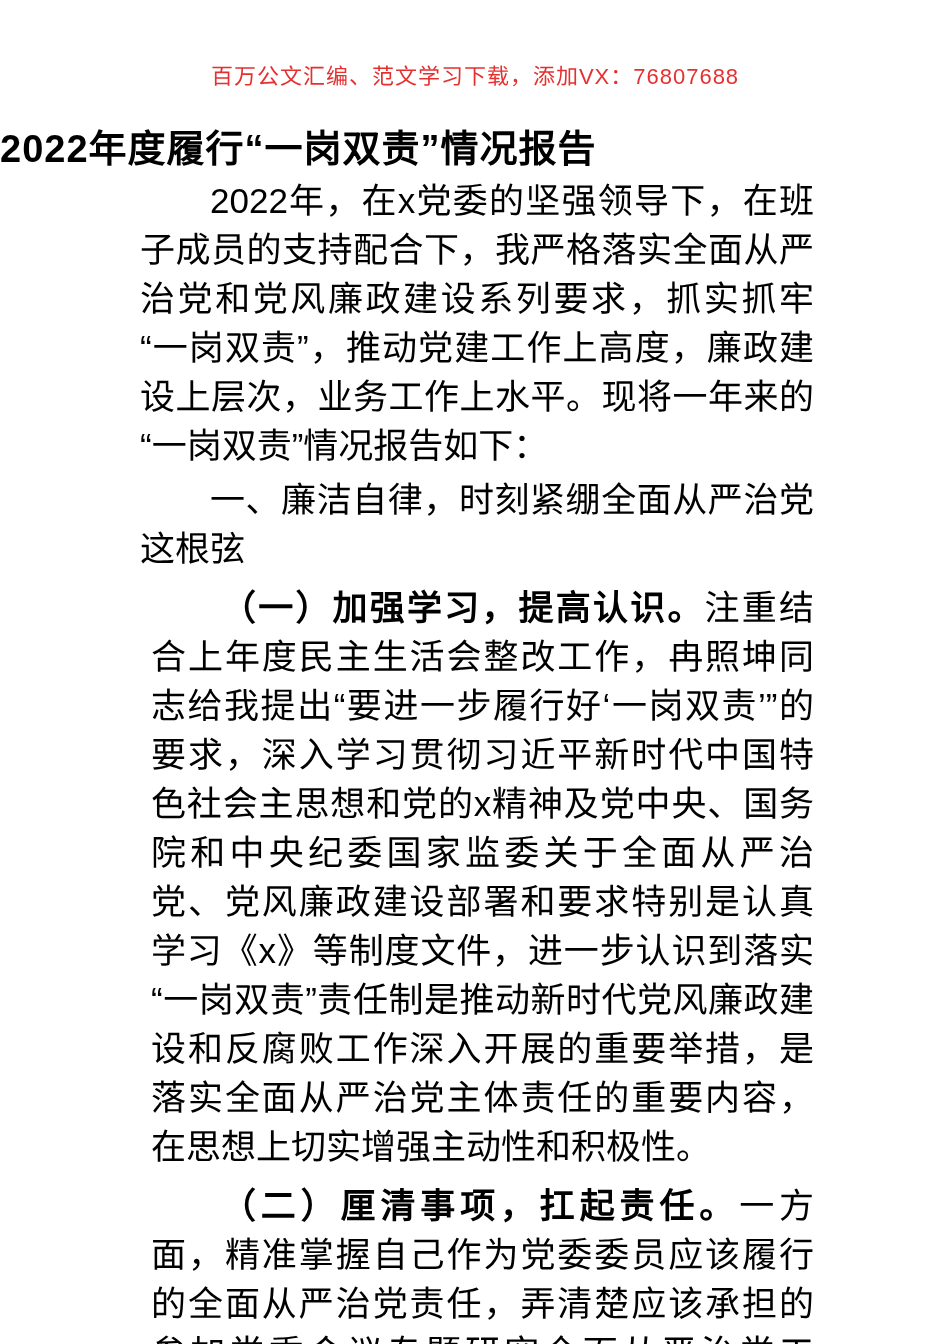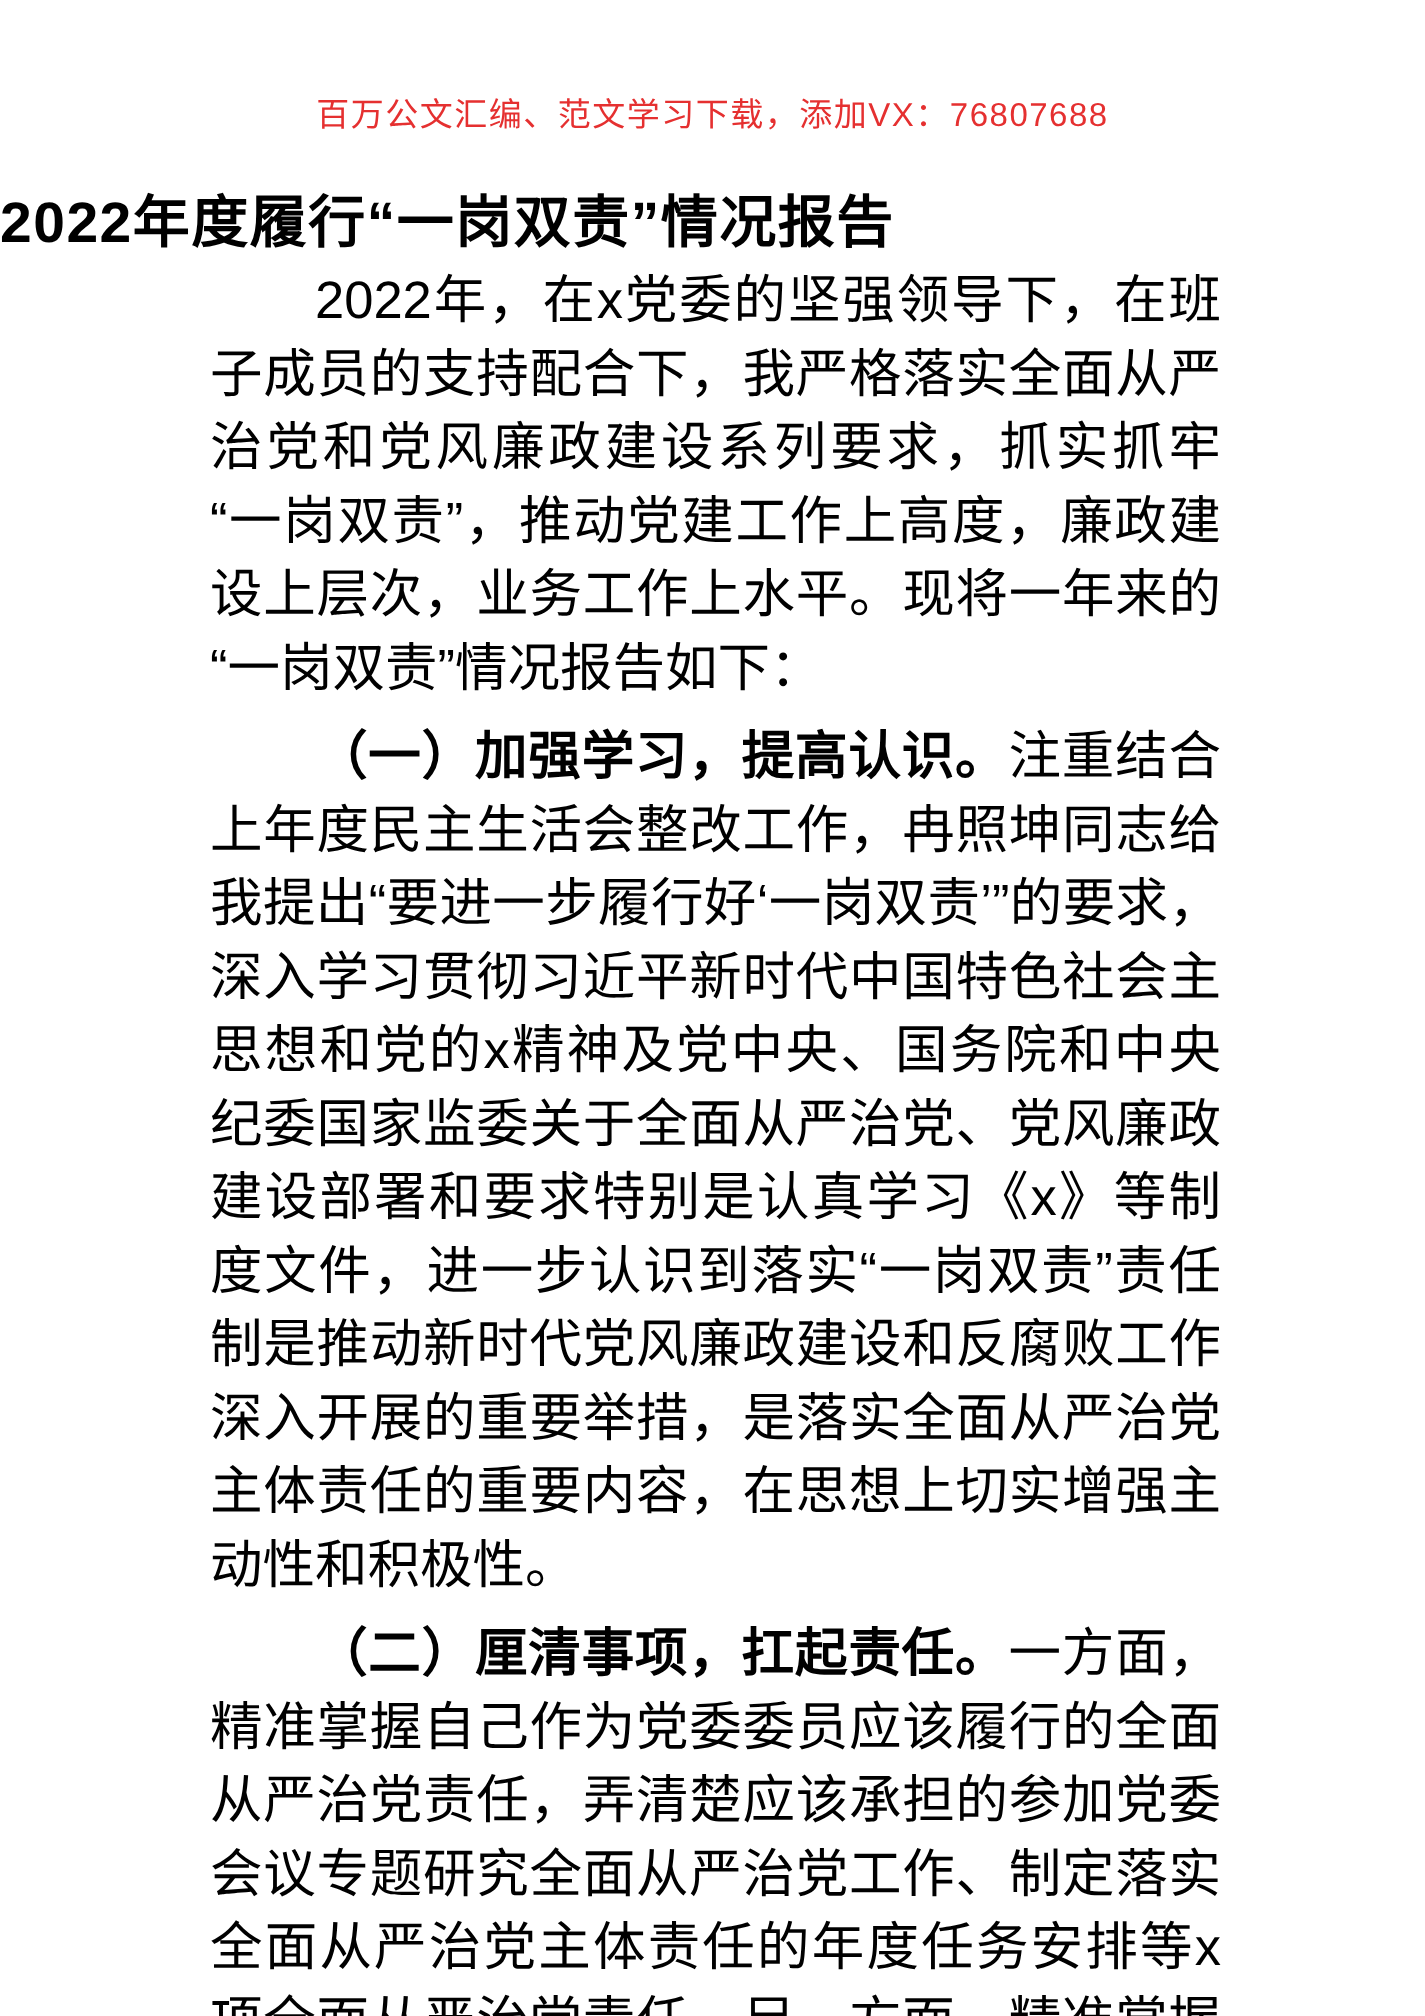--- a/index.html
+++ b/index.html
@@ -44,37 +44,39 @@
   .content p {
     margin: 0;
     text-indent: 2em;
   }
   .content p.heading-line {
     margin-top: 5px;
     font-weight: 400;
   }
   .content p.section {
     margin-top: 10px;
+    margin-left: 11px;
   }
   .lead {
     font-weight: 700;
   }
 </style>
 </head>
 <body>
 
 <div class="page">
 
   <div class="banner">百万公文汇编、范文学习下载，添加VX：76807688</div>
 
   <h1 class="doc-title">2022年度履行“一岗双责”情况报告</h1>
 
   <div class="content">
 
     <p>2022年，在x党委的坚强领导下，在班子成员的支持配合下，我严格落实全面从严治党和党风廉政建设系列要求，抓实抓牢“一岗双责”，推动党建工作上高度，廉政建设上层次，业务工作上水平。现将一年来的“一岗双责”情况报告如下：</p>
 
+    <p class="heading-line">一、廉洁自律，时刻紧绷全面从严治党这根弦</p>
 
     <p class="section"><span class="lead">（一）加强学习，提高认识。</span><span>注重结合上年度民主生活会整改工作，冉照坤同志给我提出“要进一步履行好‘一岗双责’”的要求，深入学习贯彻习近平新时代中国特色社会主思想和党的x精神及党中央、国务院和中央纪委国家监委关于全面从严治党、党风廉政建设部署和要求特别是认真学习《x》等制度文件，进一步认识到落实“一岗双责”责任制是推动新时代党风廉政建设和反腐败工作深入开展的重要举措，是落实全面从严治党主体责任的重要内容，在思想上切实增强主动性和积极性。</span></p>
 
     <p class="section"><span class="lead">（二）厘清事项，扛起责任。</span><span>一方面，精准掌握自己作为党委委员应该履行的全面从严治党责任，弄清楚应该承担的参加党委会议专题研究全面从严治党工作、制定落实全面从严治党主体责任的年度任务安排等x项全面从严治党责任。另一方面，精准掌握分管部门应该承担的强化党支部政治功能、将党中央、国务院重大决策部署及上一</span></p>
 
   </div>
 </div>
 
 </body></html>

